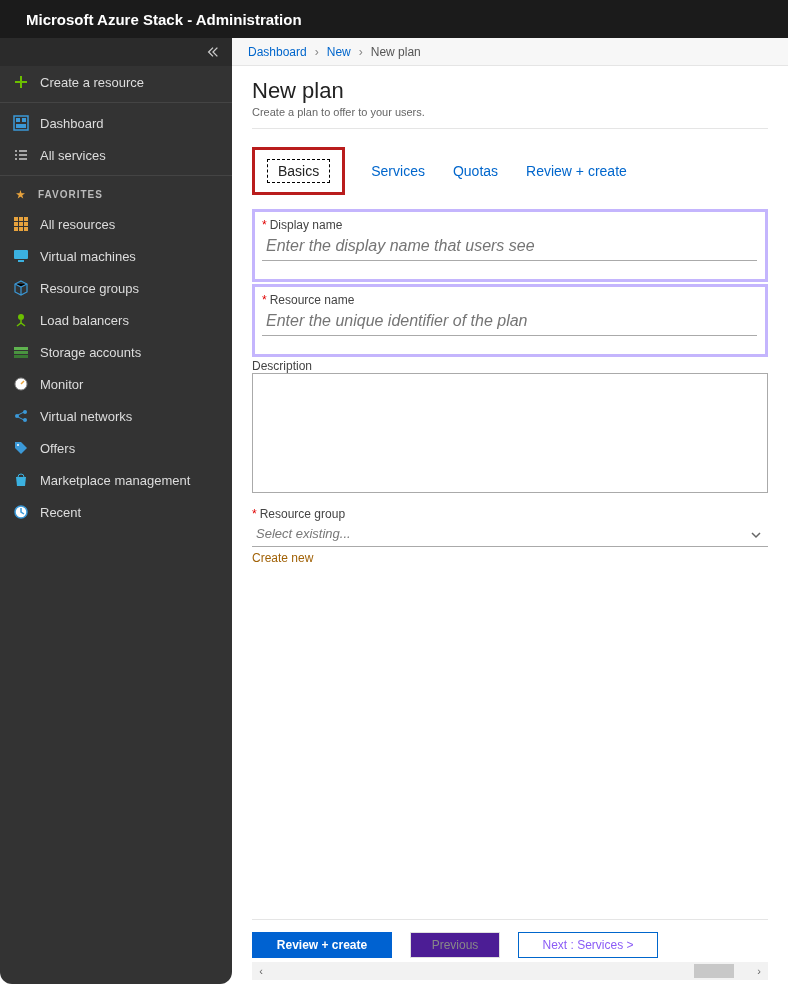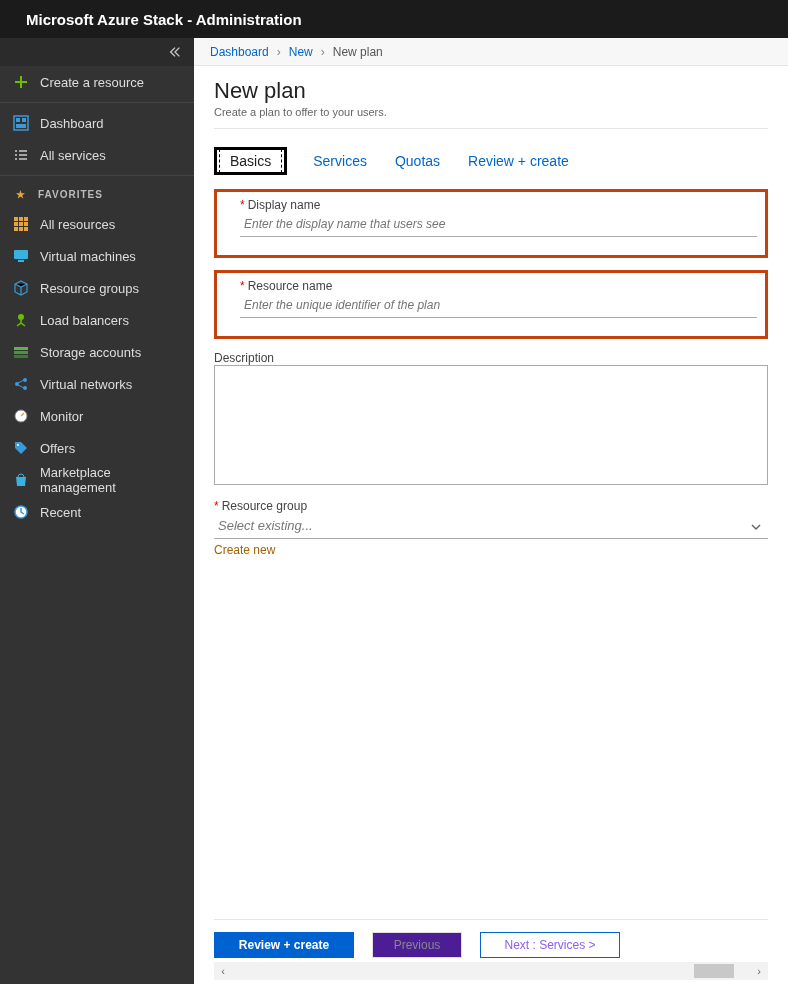--- a/index.html
+++ b/index.html
@@ -2,21 +2,21 @@
 <html><head>
 <meta charset="utf-8">
 <style>
 * { box-sizing: border-box; margin: 0; padding: 0; font-family: "Segoe UI", Arial, sans-serif; }
 html, body { width: 788px; height: 984px; overflow: hidden; background: #fff; }
 
 .header { background: #1b1b1b; color: #fff; height: 38px; display: flex; align-items: center; padding: 0 26px; font-size: 15px; font-weight: 600; }
 
 .container { display: flex; height: calc(984px - 38px); }
 
-.sidebar { width: 194px; background: #333333; color: #ddd; position: relative; }
+.sidebar { width: 232px; background: #333333; color: #ddd; position: relative; border-radius: 12px; }
 .collapse-bar { height: 28px; background: #2b2b2b; display: flex; align-items: center; justify-content: flex-end; padding-right: 10px; cursor: pointer; }
 
 .sb-item { display: flex; align-items: center; height: 32px; padding: 0 12px; font-size: 13px; cursor: pointer; gap: 10px; }
 .sb-sep { border-top: 1px solid #444; margin: 4px 0; }
 .sb-fav { display: flex; align-items: center; height: 28px; padding: 0 12px; gap: 8px; font-size: 10px; letter-spacing: 1px; color: #bbb; font-weight: 600; }
 .sb-icon { width: 18px; height: 18px; display: flex; align-items: center; justify-content: center; flex-shrink: 0; }
 
 .main { flex: 1; display: flex; flex-direction: column; background: #fff; position: relative; }
 .bc-bar { height: 28px; border-bottom: 1px solid #e5e5e5; background: #f7f7f7; display: flex; align-items: center; padding: 0 16px; font-size: 12px; gap: 8px; }
 .bc-link { color: #0066cc; cursor: pointer; }
@@ -24,28 +24,28 @@
 .bc-cur { color: #555; }
 
 .content { padding: 12px 20px 0 20px; flex: 1; display: flex; flex-direction: column; position: relative; }
 .page-title { font-size: 22px; font-weight: 400; color: #222; }
 .page-sub { font-size: 11px; color: #666; margin-top: 2px; }
 .hr1 { border: none; border-top: 1px solid #e5e5e5; margin-top: 10px; }
 
 .tabs { display: flex; gap: 24px; margin-top: 18px; align-items: center; }
 .tab { font-size: 14px; color: #0066cc; cursor: pointer; padding: 4px 2px; }
 .tab.active { color: #222; border: 1px dashed #000; padding: 3px 10px; }
-.tab-hl { border: 3px solid #000000; padding: 2px; display: inline-block; }
+.tab-hl { border: 3px solid #b91c1c; padding: 12px; display: inline-block; }
 
 .form { margin-top: 14px; }
-.group-hl { border: 3px solid #c2410c; padding: 6px 8px 10px 23px; margin-bottom: 12px; }
+.group-hl { border: 3px solid #c4b5fd; padding: 6px 8px 10px 7px; margin-bottom: 2px; }
 .field { margin-bottom: 8px; }
 .lbl { font-size: 12px; color: #444; }
 .req { color: #e00000; margin-right: 3px; }
-.inp { width: 100%; border: none; border-bottom: 1px solid #aaa; padding: 5px 4px; font-size: 12px; font-style: italic; color: #777; background: transparent; }
+.inp { width: 100%; border: none; border-bottom: 1px solid #aaa; padding: 5px 4px; font-size: 16px; font-style: italic; color: #777; background: transparent; }
 .ta { width: 100%; height: 120px; border: 1px solid #aaa; resize: none; padding: 6px; font-size: 13px; }
 .sel { width: 100%; border: none; border-bottom: 1px solid #aaa; padding: 5px 4px; font-size: 13px; font-style: italic; color: #777; background: transparent; appearance: none; position: relative; }
 .sel-wrap { position: relative; }
 .sel-caret { position: absolute; right: 6px; top: 6px; pointer-events: none; }
 .link-sm { font-size: 12px; color: #a16207; cursor: pointer; margin-top: 4px; display: inline-block; }
 
 .footer { position: absolute; bottom: 26px; left: 20px; right: 20px; border-top: 1px solid #e5e5e5; padding-top: 12px; display: flex; gap: 18px; }
 .btn { height: 26px; font-size: 12px; padding: 0 18px; border: 1px solid #ccc; background: #fff; cursor: pointer; min-width: 140px; }
 .btn.primary { background: #0062d1; color: #fff; border-color: #0062d1; font-weight: 600; }
 .btn.disabled { background: #4c1d95; color: #888; cursor: default; border-color: #e0e0e0; min-width: 90px; }
@@ -159,36 +159,36 @@
             <rect x="1" y="3" width="14" height="3" fill="#5fb34f"></rect>
             <rect x="1" y="7" width="14" height="3" fill="#4a9440"></rect>
             <rect x="1" y="11" width="14" height="3" fill="#3a7a33"></rect>
           </svg>
       </span>
       <span>Storage accounts</span>
     </div>
     <div class="sb-item">
       <span class="sb-icon">
         <svg width="16" height="16" viewBox="0 0 16 16">
+            <circle cx="8" cy="8" r="6" fill="#fff" stroke="#888"></circle>
+            <path d="M8 8l3-3" stroke="#e8a33d" stroke-width="1.5"></path>
+          </svg>
+      </span>
+      <span>Monitor</span>
+    </div>
+    <div class="sb-item">
+      <span class="sb-icon">
+        <svg width="16" height="16" viewBox="0 0 16 16">
             <circle cx="4" cy="8" r="2" fill="#3b99d8"></circle>
             <circle cx="12" cy="4" r="2" fill="#3b99d8"></circle>
             <circle cx="12" cy="12" r="2" fill="#3b99d8"></circle>
             <path d="M5 7l6-3M5 9l6 3" stroke="#3b99d8"></path>
           </svg>
       </span>
       <span>Virtual networks</span>
-    </div>
-    <div class="sb-item">
-      <span class="sb-icon">
-        <svg width="16" height="16" viewBox="0 0 16 16">
-            <circle cx="8" cy="8" r="6" fill="#fff" stroke="#888"></circle>
-            <path d="M8 8l3-3" stroke="#e8a33d" stroke-width="1.5"></path>
-          </svg>
-      </span>
-      <span>Monitor</span>
     </div>
     <div class="sb-item">
       <span class="sb-icon">
         <svg width="16" height="16" viewBox="0 0 16 16">
             <path d="M2 2h6l6 6-6 6-6-6z" fill="#3b99d8"></path>
             <circle cx="5" cy="5" r="1" fill="#fff"></circle>
           </svg>
       </span>
       <span>Offers</span>
     </div>

